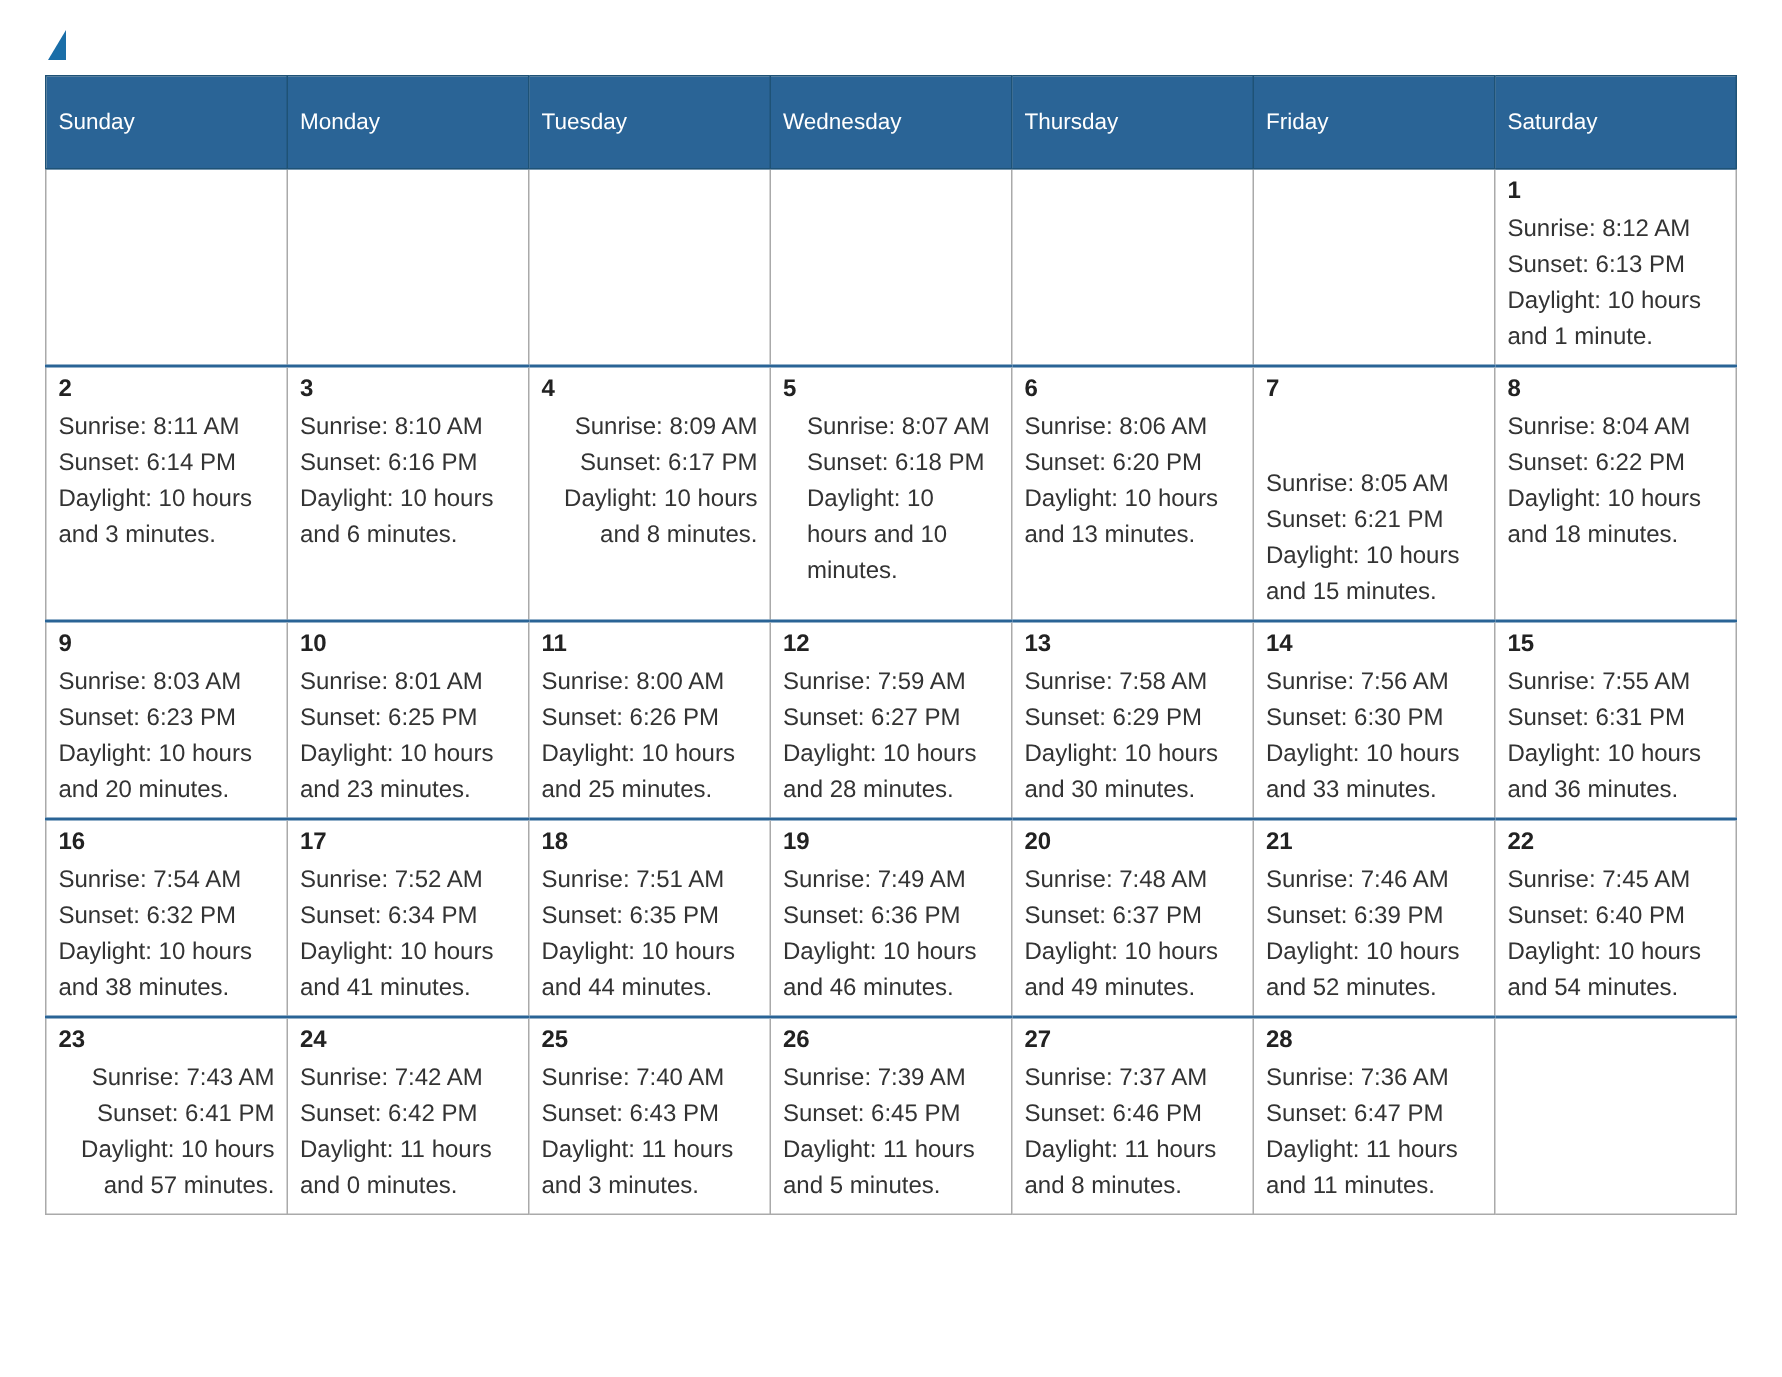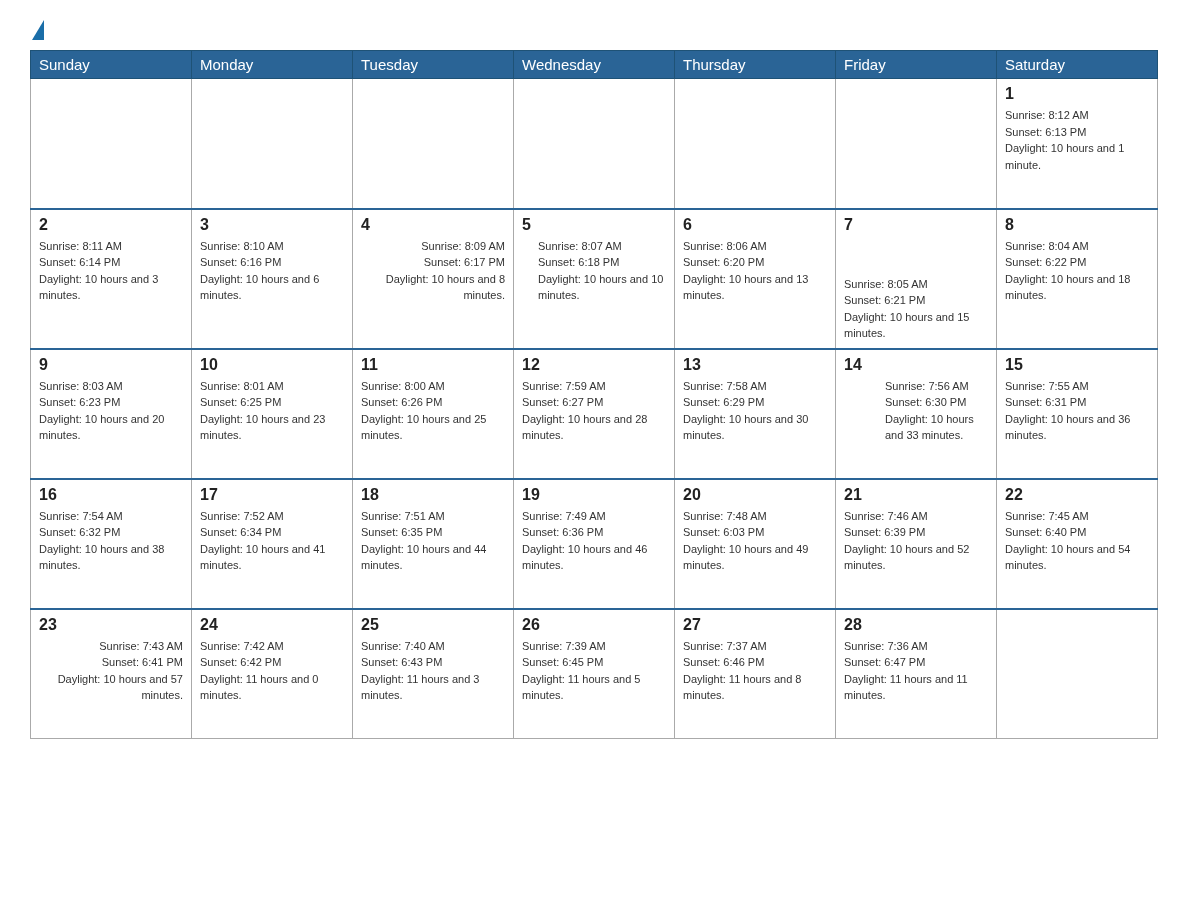--- a/index.html
+++ b/index.html
@@ -58,21 +58,21 @@
       margin-top: 4px;
     }
     .calendar {
       width: 100%;
       border-collapse: collapse;
       margin-top: 10px;
     }
     .calendar thead tr th {
       background-color: #2a6496;
       color: #fff;
-      padding: 5px 8px;
+      padding: 22px 8px;
       font-size: 15px;
       font-weight: normal;
       text-align: left;
       border: 1px solid #1e5276;
       margin-left: 13px;
     }
     .calendar tbody tr td {
       border: 1px solid #aaa;
       vertical-align: top;
       padding: 6px 8px;
@@ -83,21 +83,21 @@
       color: #333;
     }
     .calendar tbody tr td .day-number {
       font-size: 16px;
       font-weight: bold;
       color: #222;
       display: block;
       margin-bottom: 4px;
     }
     .calendar tbody tr td .day-info {
-      font-size: 11px;
+      font-size: 16px;
       color: #333;
       line-height: 1.5;
     }
     .calendar tbody tr:not(:last-child) td {
       border-bottom: 2px solid #2a6496;
     }
     .empty-cell { background: #fff; }
     .logo-line2 {
       display: flex;
       align-items: center;
@@ -219,21 +219,21 @@
 Daylight: 10 hours and 28 minutes.</div>
         </td>
         <td>
           <span class="day-number">13</span>
           <div class="day-info" style="white-space: pre-line;">Sunrise: 7:58 AM
 Sunset: 6:29 PM
 Daylight: 10 hours and 30 minutes.</div>
         </td>
         <td>
           <span class="day-number">14</span>
-          <div class="day-info" style="white-space: pre-line; margin-left: 41px;">Sunrise: 7:56 AM
+          <div class="day-info" style="white-space: pre-line;">Sunrise: 7:56 AM
 Sunset: 6:30 PM
 Daylight: 10 hours and 33 minutes.</div>
         </td>
         <td>
           <span class="day-number">15</span>
           <div class="day-info" style="white-space: pre-line;">Sunrise: 7:55 AM
 Sunset: 6:31 PM
 Daylight: 10 hours and 36 minutes.</div>
         </td>
       </tr>
@@ -258,21 +258,21 @@
         </td>
         <td>
           <span class="day-number">19</span>
           <div class="day-info" style="white-space: pre-line;">Sunrise: 7:49 AM
 Sunset: 6:36 PM
 Daylight: 10 hours and 46 minutes.</div>
         </td>
         <td>
           <span class="day-number">20</span>
           <div class="day-info" style="white-space: pre-line;">Sunrise: 7:48 AM
-Sunset: 6:03 PM
+Sunset: 6:37 PM
 Daylight: 10 hours and 49 minutes.</div>
         </td>
         <td>
           <span class="day-number">21</span>
           <div class="day-info" style="white-space: pre-line;">Sunrise: 7:46 AM
 Sunset: 6:39 PM
 Daylight: 10 hours and 52 minutes.</div>
         </td>
         <td>
           <span class="day-number">22</span>

